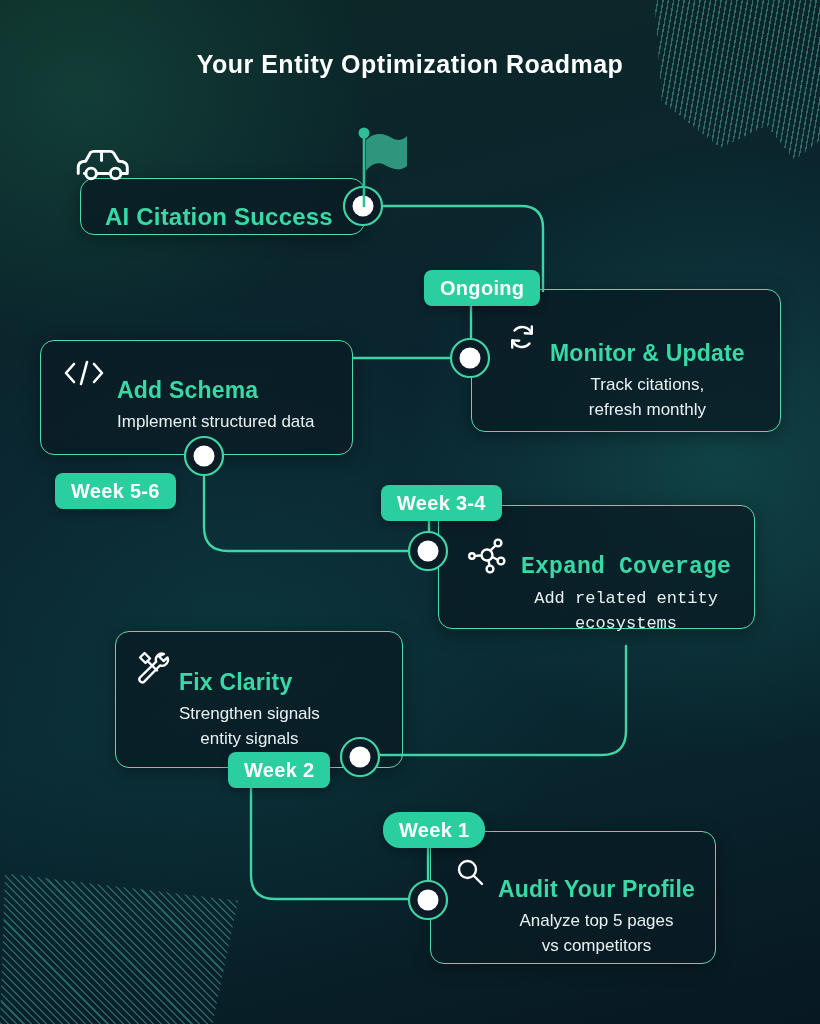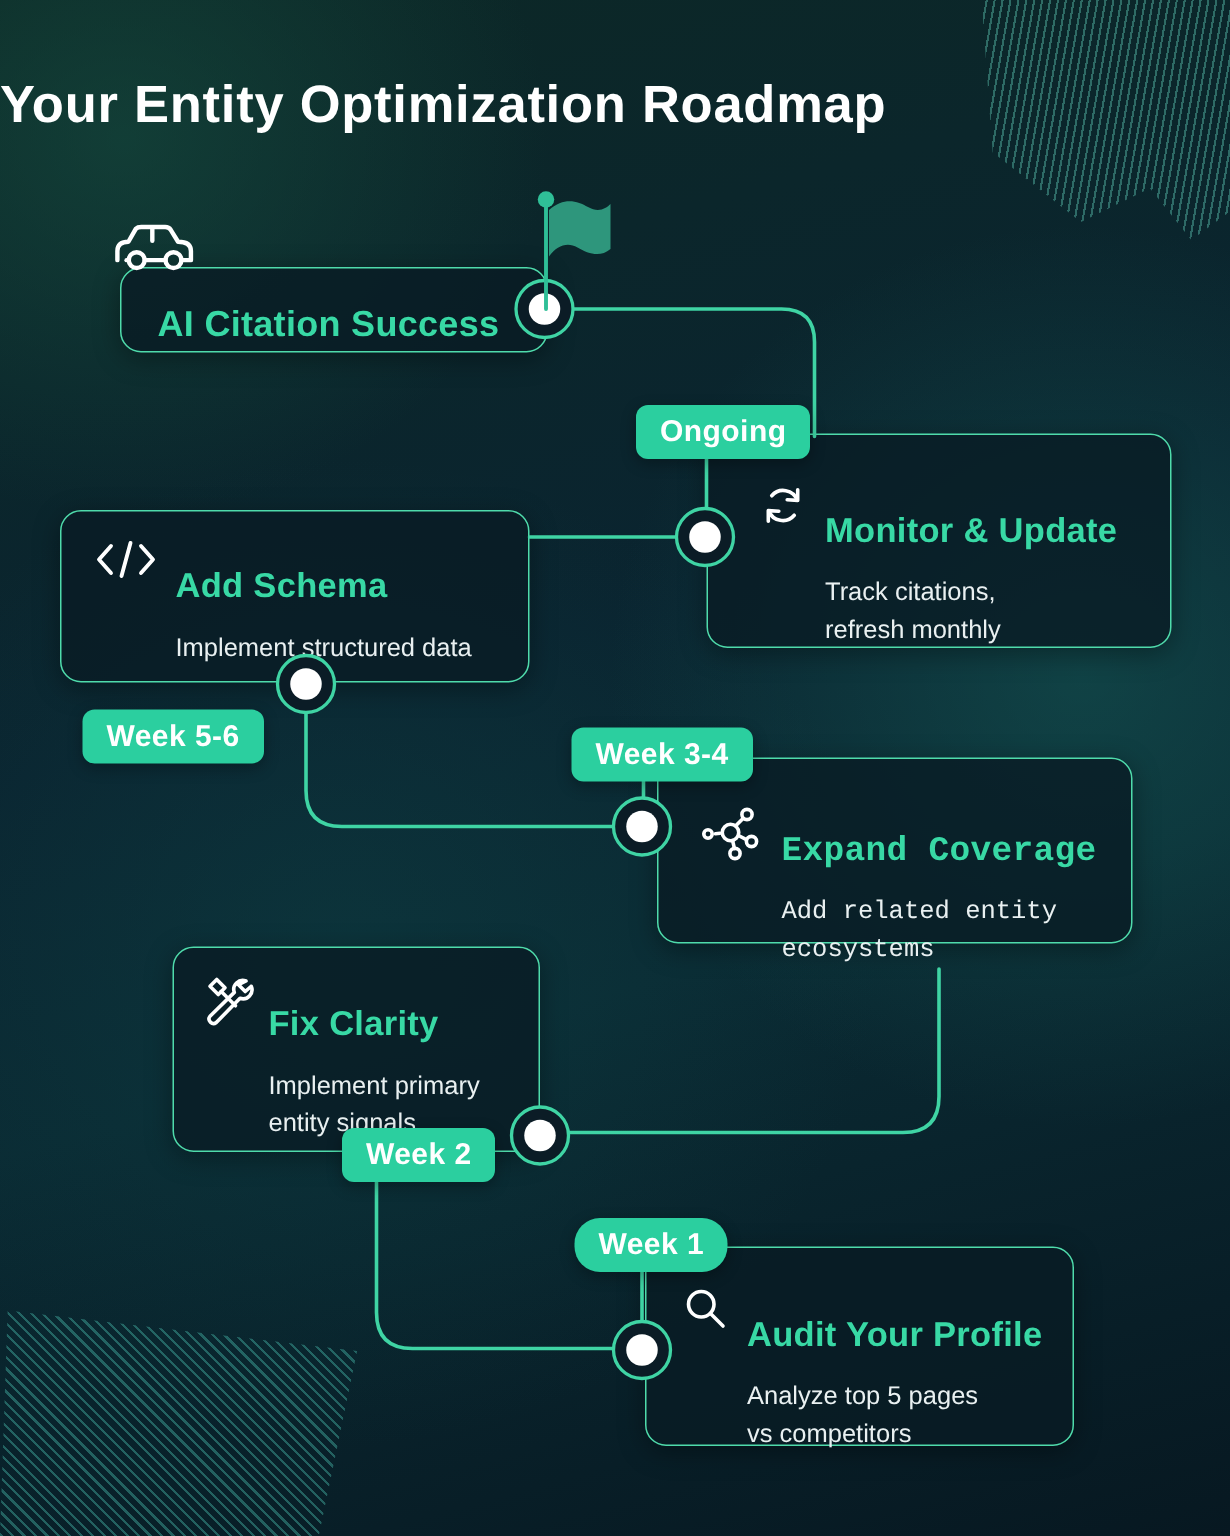--- a/index.html
+++ b/index.html
@@ -18,41 +18,41 @@
     left:636px;top:0;width:184px;height:172px;opacity:.85;
     background:repeating-linear-gradient(100deg, rgba(110,231,207,0.42) 0 1.4px, transparent 1.4px 5.2px);
     clip-path:polygon(10% 0%,100% 0%,100% 82%,86% 93%,71% 73%,46% 86%,14% 59%);
   }
   .patch-bl{
     left:0;top:855px;width:256px;height:169px;opacity:.9;
     background:repeating-linear-gradient(45deg, rgba(86,220,200,0.38) 0 1.5px, transparent 1.5px 5.4px);
     clip-path:polygon(2% 11%,93% 27%,83% 100%,0% 100%);
   }
   .page-title{
-    position:absolute;left:0;top:50px;width:820px;text-align:left;
-    color:#ffffff;font-size:35px;font-weight:700;letter-spacing:.5px;
+    position:absolute;left:0;top:50px;width:820px;text-align:center;
+    color:#ffffff;font-size:25px;font-weight:700;letter-spacing:.5px;
   }
   
   .card{
     position:absolute;box-sizing:border-box;
     border:1.6px solid #4fdbab;border-radius:14px;
     background:rgba(9,27,36,0.80);
     box-shadow:0 4px 18px rgba(0,0,0,0.35);
   }
   .card-success{left:80px;top:178px;width:285px;height:57px;display:flex;align-items:center;padding-left:24px;}
   .card-success .card-title{font-size:24px;}
   .card-monitor{left:471px;top:289px;width:310px;height:143px;padding:30px 0 0 34px;}
   .card-schema {left:40px; top:340px;width:313px;height:115px;padding:16px 0 0 22px;}
   .card-expand {left:438px;top:505px;width:317px;height:124px;padding:28px 0 0 26px;font-family:Liberation Mono, monospace;}
-  .card-clarity{left:115px;top:631px;width:245px;height:137px;padding:17px 0 0 18px;}
+  .card-clarity{left:115px;top:631px;width:288px;height:137px;padding:17px 0 0 18px;}
   .card-audit  {left:430px;top:831px;width:286px;height:133px;padding:24px 0 0 24px;}
   .card-body{display:flex;align-items:flex-start;gap:12px;}
   .card-icon{flex:0 0 auto;margin-top:1px;}
   .card-title{color:#38d9a5;font-size:23px;font-weight:700;letter-spacing:.2px;line-height:1.15;margin-top:20px;}
-  .card-desc{color:#e9f0f1;font-size:17px;line-height:25px;margin-top:16px;font-weight:400;}
+  .card-desc{color:#e9f0f1;font-size:17px;line-height:25px;margin-top:6px;font-weight:400;text-align:center;}
   
   .badge{
     position:absolute;height:36px;line-height:36px;padding:0 16px;
     background:#2bcf9f;border-radius:8px;color:#ffffff;
     font-size:20px;font-weight:700;letter-spacing:.3px;
     box-shadow:0 3px 10px rgba(0,0,0,0.3);z-index:6;white-space:nowrap;
   }
   .badge-ongoing{left:424px;top:270px;}
   .badge-w56{left:55px;top:438px;margin-top:35px;}
   .badge-w34{left:381px;top:485px;}
@@ -157,21 +157,21 @@
       <svg class="card-icon" width="36" height="34" viewBox="0 0 36 34">
         <g fill="none" stroke="#ffffff" stroke-width="2.4" stroke-linecap="round" stroke-linejoin="round">
           <path d="M30 4 a6 6 0 0 0-7.8 7.6 L6 27.5 a3 3 0 0 0 4.2 4.2 L26 15.5 a6 6 0 0 0 7.5-8 L29.5 11 L25 6.5 Z"></path>
           <path d="M6 7.5 L10.5 3 L16 8.5 L11.5 13 Z"></path>
           <path d="M13.5 11 L23 20.5"></path>
         </g>
       </svg>
       <div>
         <div class="card-title">Fix Clarity</div>
         <div class="card-desc">
-          <div>Implement primary</div>
+          <div>Strengthen signals</div>
           <div>entity signals</div>
         </div>
       </div>
     </div>
   </div>
 
   <div class="card card-audit">
     <div class="card-body" style="gap:13px;">
       <svg class="card-icon" width="30" height="30" viewBox="0 0 30 30">
         <g fill="none" stroke="#ffffff" stroke-width="2.4" stroke-linecap="round">

